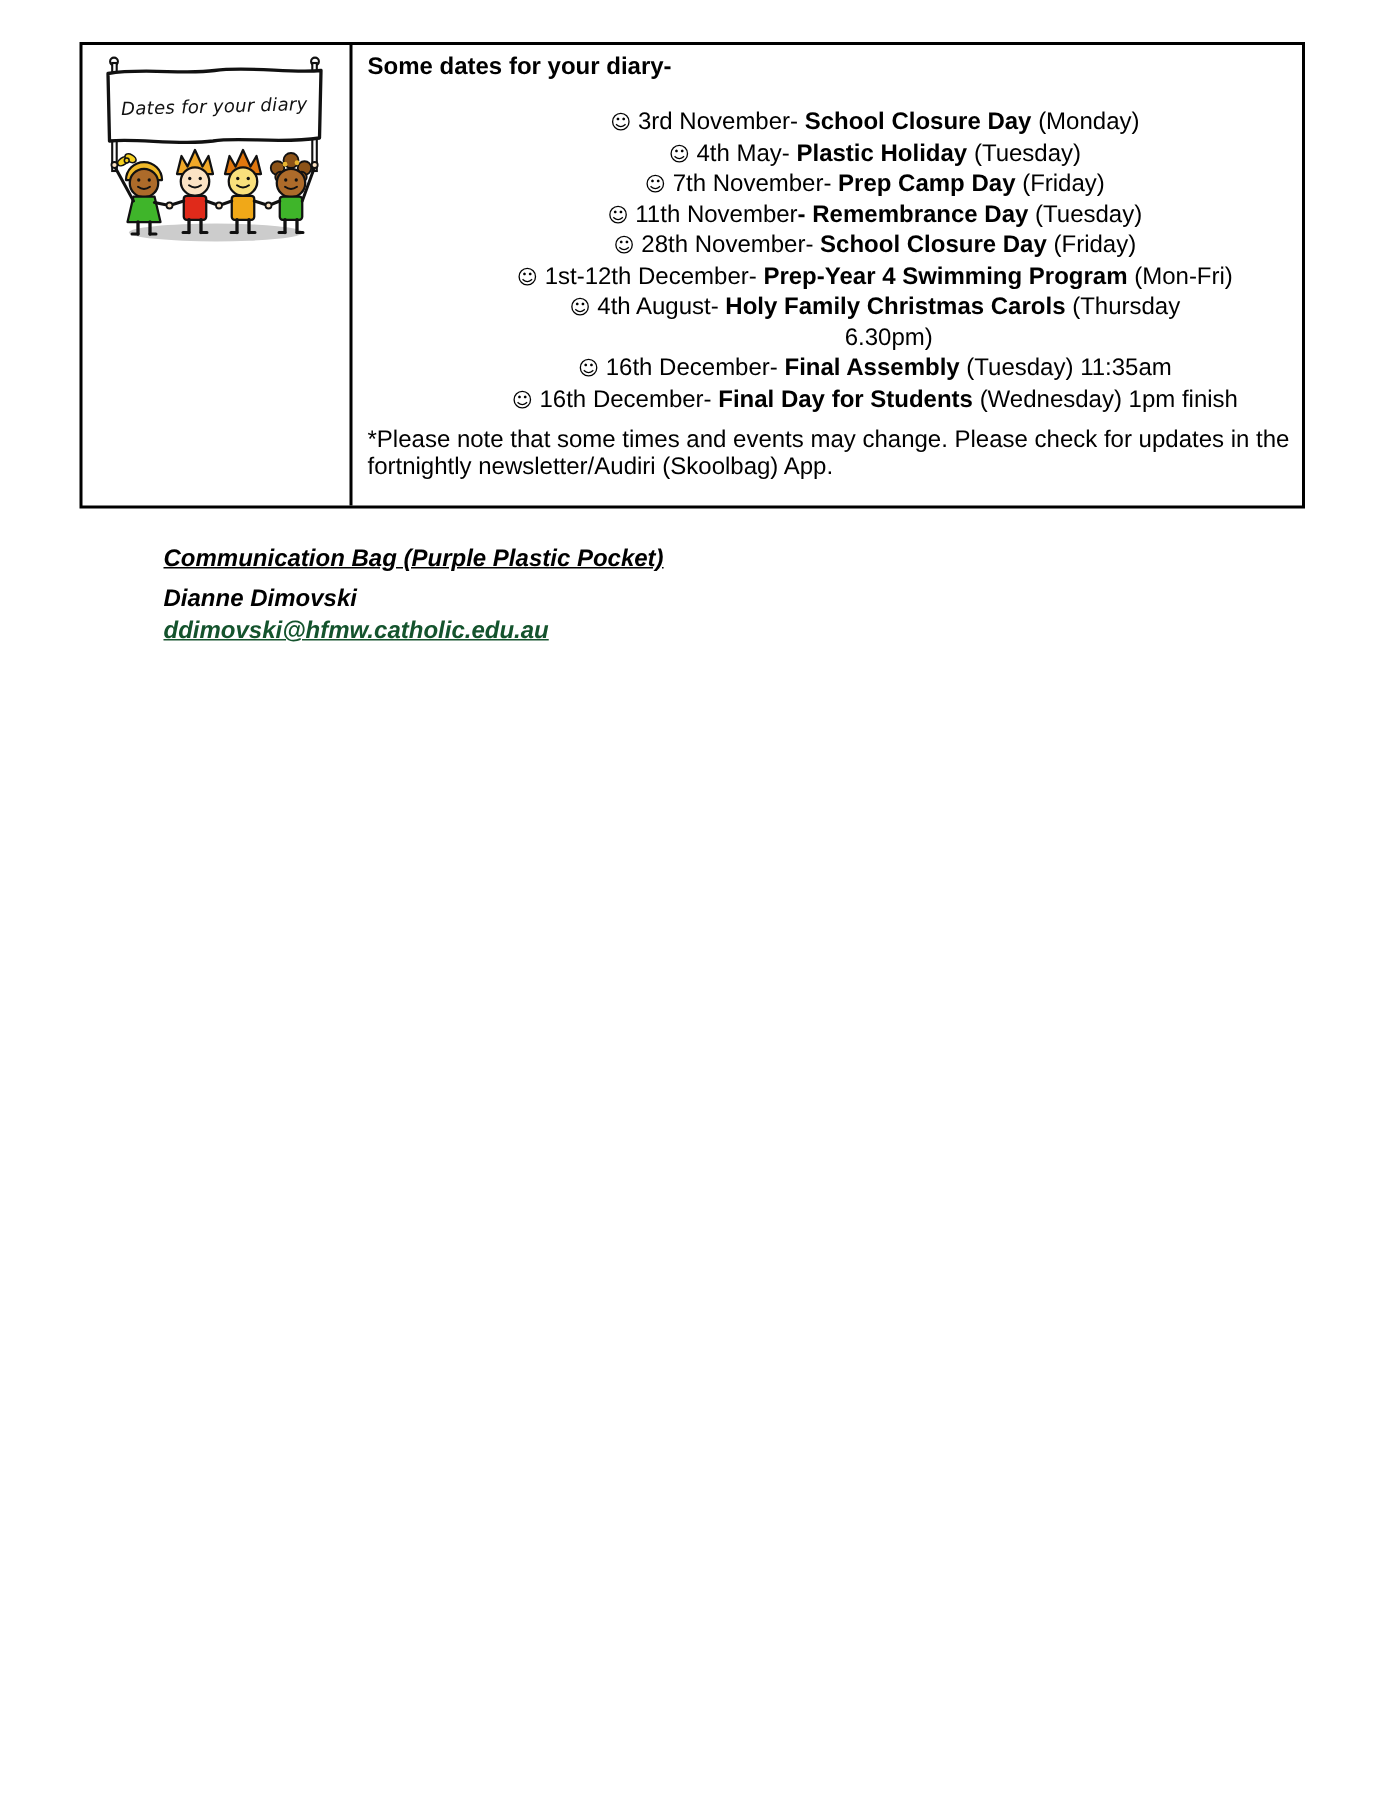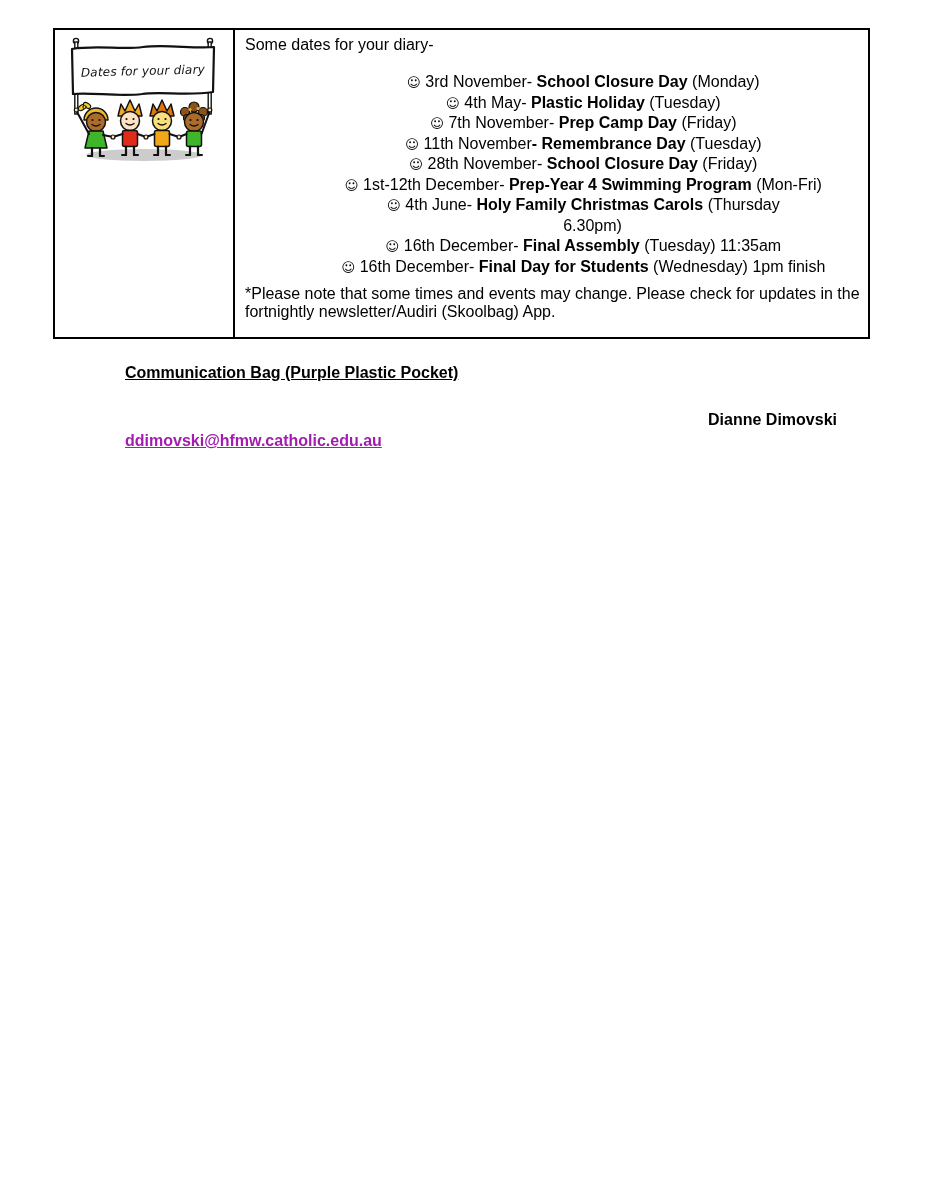--- a/index.html
+++ b/index.html
@@ -22,46 +22,47 @@
   .cell-left {
     width:180px;
     border-right:2px solid #000;
     padding:6px 0 0 13px;
   }
   .cell-right {
     flex:1;
     padding:4px 8px 0 10px;
     overflow:hidden;
   }
-  .cell-heading { font-weight:normal; line-height:21px; }
+  .cell-heading { font-weight:bold; line-height:21px; }
   ul.events { list-style:none; margin:17px 0 0 0; padding:0 0 0 57px;text-align:center; }
   ul.events li {
     line-height:20.5px;
     white-space:pre-wrap;
     padding-left:23px;
     text-indent:-23px;
   }
   .bullet {
     display:inline-block;
     width:23px;
     text-indent:0;
     font-size:13.5px;
     font-family:"DejaVu Sans", sans-serif;
   }
   .note { margin-top:8px; line-height:18px; max-width:615px; }
 
   
   .comm {
-    position:absolute; left:125px; top:362px;
+    position:absolute; left:109px; top:362px;
     width:712px;
     font-weight:bold;
+    font-style:italic;
   }
   .comm-heading { font-size:16px; text-decoration:underline; line-height:21px; }
   .comm-body { line-height:20.8px; }
-  .contact-name { margin-top:26px; line-height:21px;text-align:right; }
+  .contact-name { margin-top:6px; line-height:21px; }
   .contact-email {
     display:inline-block;
     font-weight:bold;
     text-decoration:underline;
     line-height:21px;
   }
 
   
   .clipart-banner-text {
     font-family:"DejaVu Sans", sans-serif;
@@ -162,27 +163,27 @@
   <div class="cell-right">
     <div class="cell-heading">Some dates for your diary-</div>
 
     <ul class="events">
       <li><span class="bullet">☺</span><span>3rd November- </span><b>School Closure Day</b><span> (Monday)</span></li>
       <li><span class="bullet">☺</span><span>4th May- </span><b>Plastic Holiday</b><span> (Tuesday)</span></li>
       <li><span class="bullet">☺</span><span>7th November- </span><b>Prep Camp Day</b><span> (Friday)</span></li>
       <li><span class="bullet">☺</span><span>11th November</span><b>- Remembrance Day</b><span> (Tuesday)</span></li>
       <li><span class="bullet">☺</span><span>28th November- </span><b>School Closure Day</b><span> (Friday)</span></li>
       <li><span class="bullet">☺</span><span>1st-12th December- </span><b>Prep-Year 4 Swimming Program</b><span> (Mon-Fri)</span></li>
-      <li><span class="bullet">☺</span><span>4th June- </span><b>Holy Family Christmas Carols</b><span> (Thursday
+      <li><span class="bullet">☺</span><span>4th August- </span><b>Holy Family Christmas Carols</b><span> (Thursday
 6.30pm)</span></li>
       <li><span class="bullet">☺</span><span>16th December- </span><b>Final Assembly</b><span> (Tuesday) 11:35am</span></li>
       <li><span class="bullet">☺</span><span>16th December- </span><b>Final Day for Students</b><span> (Wednesday) 1pm finish</span></li>
     </ul>
 
     <p class="note">*Please note that some times and events may change. Please check for updates in the fortnightly newsletter/Audiri (Skoolbag) App.</p>
   </div>
 </div>
 
 <div class="comm">
   <div class="comm-heading">Communication Bag (Purple Plastic Pocket)</div>
   <p class="contact-name">Dianne Dimovski</p>
-  <a class="contact-email" href="#" style="color: #a21caf;">ddimovski@hfmw.catholic.edu.au</a>
+  <a class="contact-email" href="#" style="color: #14532d;">ddimovski@hfmw.catholic.edu.au</a>
 </div>
 
 </body></html>

